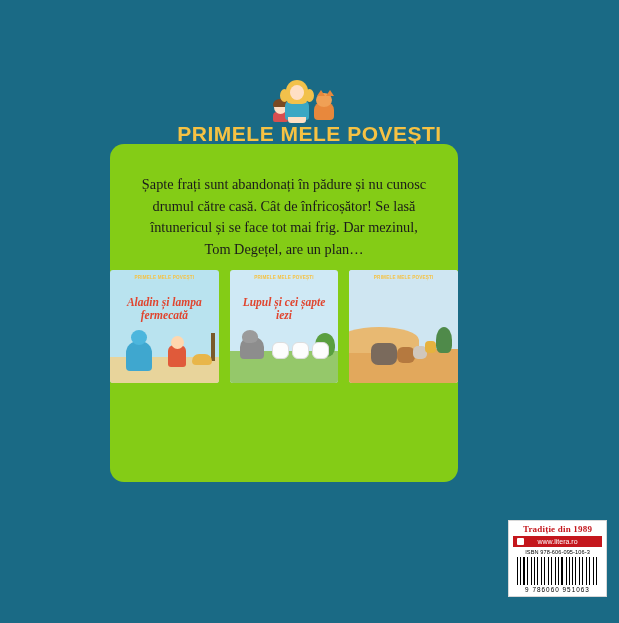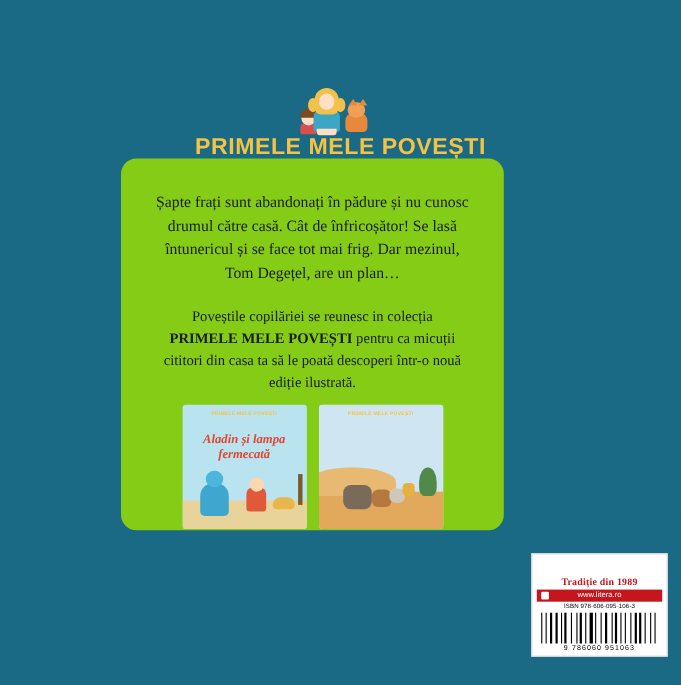--- a/index.html
+++ b/index.html
@@ -289,24 +289,24 @@
   .c3-tree {
     position: absolute; right: 6px; bottom: 30px;
     width: 16px; height: 26px; background: #4f8a4a; border-radius: 50% 50% 30% 30%;
   }
 
   
   .barcode-block {
     position: absolute;
     right: 12px;
     bottom: 26px;
-    width: 124px;
+    width: 99px;
     background: #ffffff;
     border: 1px solid #d8d8d8;
-    padding: 20px 4px 3px 4px;
+    padding: 3px 4px 3px 4px;
     box-sizing: border-box;
   }
   .tradition {
     text-align: center;
     color: #c4161c;
     font-family: "Liberation Serif", serif;
     font-size: 9px;
     font-weight: bold;
     letter-spacing: .2px;
   }
@@ -372,39 +372,47 @@
     <div class="cat-ear-l fig"></div>
     <div class="cat-ear-r fig"></div>
   </div>
   <div class="logo-title">PRIMELE MELE POVEȘTI</div>
 </div>
 
 <div class="card">
 
   <p class="blurb">Șapte frați sunt abandonați în pădure și nu cunosc drumul către casă. Cât de înfricoșător! Se lasă întunericul și se face tot mai frig. Dar mezinul, Tom Degețel, are un plan…</p>
 
-  <p class="blurb2">
-    <span>Poveștile copilăriei se reunesc in colecția </span><b>PRIMELE MELE POVEȘTI</b><span> pentru ca micuții cititori din casa ta să le poată descoperi într-o nouă ediție ilustrată.</span>
-  </p>
 
 
   <div class="covers">
 
     <div class="cover cover-1">
       <div class="c1-ground"></div>
       <div class="c1-palm"></div>
       <div class="c1-genie-body"></div>
       <div class="c1-genie-head"></div>
       <div class="c1-boy-body"></div>
       <div class="c1-boy-head"></div>
       <div class="c1-lamp"></div>
       <div class="cover-top-logo">PRIMELE MELE POVEȘTI</div>
       <div class="cover-title">Aladin și lampa fermecată</div>
     </div>
 
+    <div class="cover cover-2">
+      <div class="c2-ground"></div>
+      <div class="c2-tree"></div>
+      <div class="c2-wolf"></div>
+      <div class="c2-wolf-head"></div>
+      <div class="c2-goat1"></div>
+      <div class="c2-goat2"></div>
+      <div class="c2-goat3"></div>
+      <div class="cover-top-logo">PRIMELE MELE POVEȘTI</div>
+      <div class="cover-title">Lupul și cei șapte iezi</div>
+    </div>
 
     <div class="cover cover-3">
       <div class="c3-sky"></div>
       <div class="c3-ground"></div>
       <div class="c3-hill"></div>
       <div class="c3-tree"></div>
       <div class="c3-donkey"></div>
       <div class="c3-dog"></div>
       <div class="c3-cat"></div>
       <div class="c3-rooster"></div>

